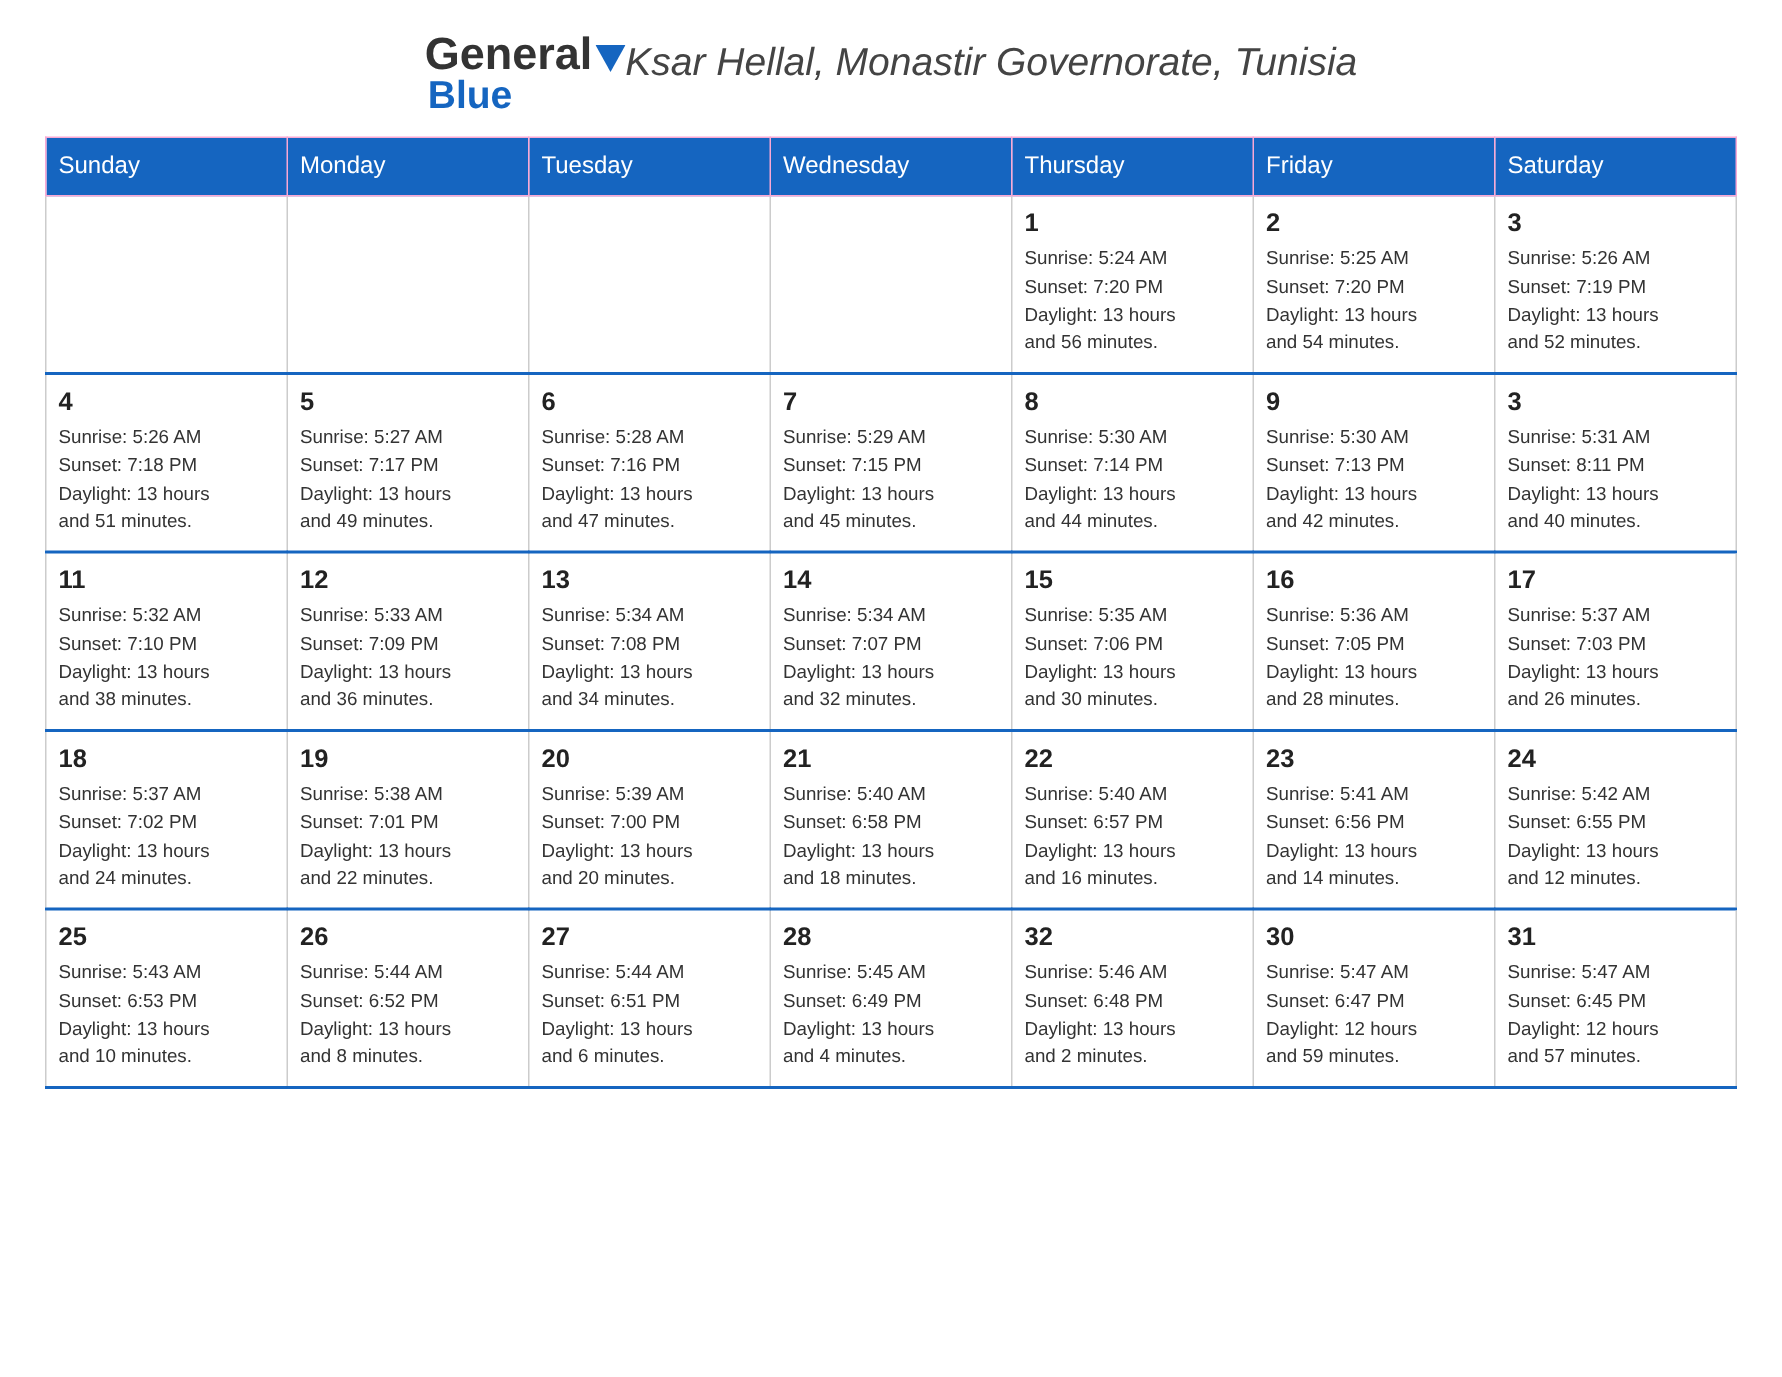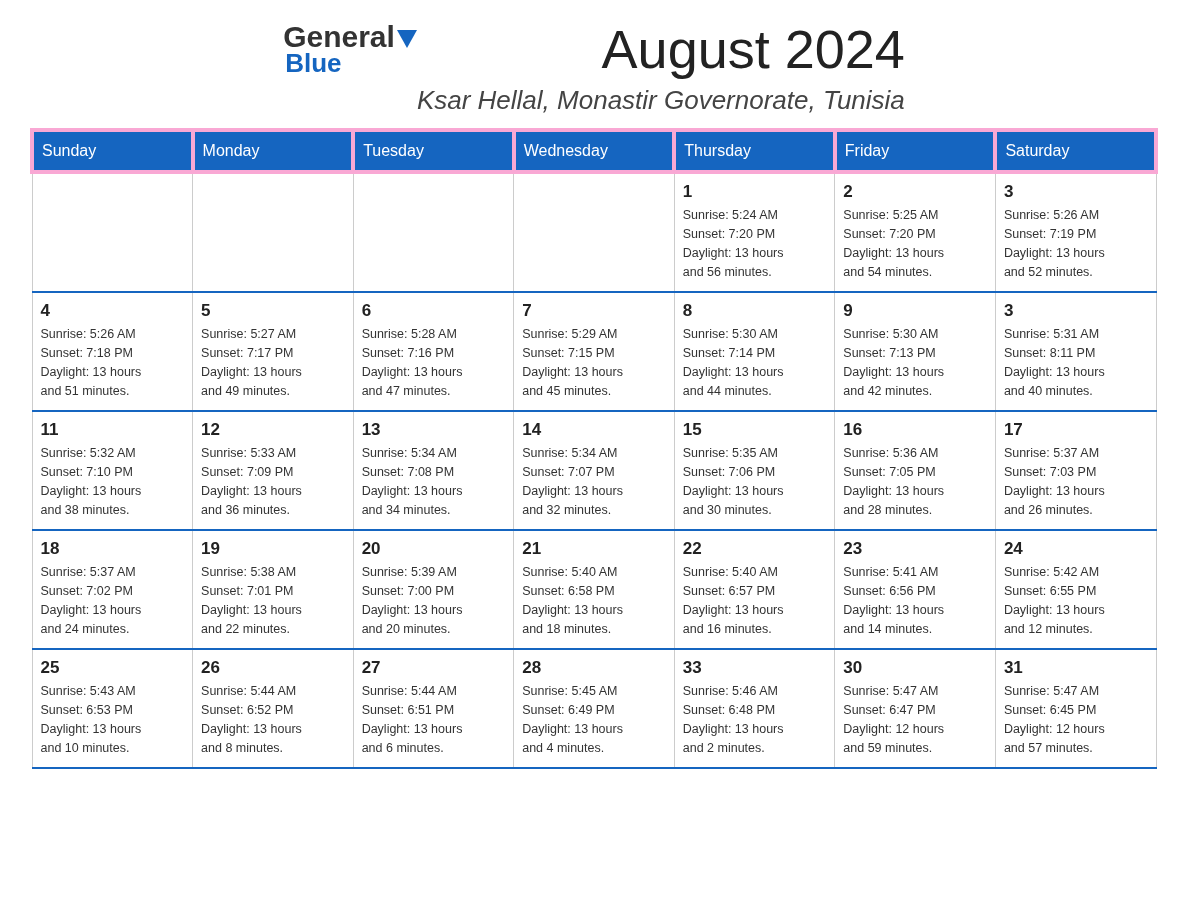--- a/index.html
+++ b/index.html
@@ -29,21 +29,21 @@
       border-collapse: collapse;
       margin-top: 12px;
     }
     #calendar thead tr th {
       background-color: #1565c0;
       color: #fff;
       padding: 10px 8px;
       text-align: left;
       font-size: 16px;
       font-weight: normal;
-      border: 4px solid #f9a8d4;
+      border: 1px solid #f9a8d4;
     }
     #calendar tbody tr td {
       vertical-align: top;
       padding: 8px 8px 10px 8px;
       border: 1px solid #ccc;
       width: 14.28%;
       min-height: 100px;
       font-size: 13px;
       color: #333;
       background: #fff;
@@ -82,21 +82,20 @@
     <div class="logo-wrapper">
       <span style="font-size:30px;font-weight:bold;color:#333;">General</span>
 
       <svg width="20" height="18" viewBox="0 0 20 18" style="margin-left:2px;margin-bottom:6px;">
         <polygon points="0,0 20,0 10,18" fill="#1565c0"></polygon>
       </svg>
     </div>
     <span style="color:#1565c0;font-size:26px;font-weight:bold;margin-top:-6px;margin-left:2px;">Blue</span>
   </div>
   <div id="title-area">
-    <div style="font-size:54px;font-weight:300;color:#222;line-height:1.1;text-align:right;">August 2024</div>
     <div style="font-size:26px;color:#444;font-style:italic;margin-top:6px;text-align:right;">Ksar Hellal, Monastir Governorate, Tunisia</div>
   </div>
 </div>
 
 <table id="calendar">
   <thead>
     <tr>
     <th>Sunday</th>
         <th>Monday</th>
         <th>Tuesday</th>
@@ -310,21 +309,21 @@
 and 6 minutes.</div>
         </td>
         <td>
           <span class="day-number">28</span>
           <div class="day-info" style="white-space: pre-line;">Sunrise: 5:45 AM
 Sunset: 6:49 PM
 Daylight: 13 hours
 and 4 minutes.</div>
         </td>
         <td>
-          <span class="day-number">33</span>
+          <span class="day-number">32</span>
           <div class="day-info" style="white-space: pre-line;">Sunrise: 5:46 AM
 Sunset: 6:48 PM
 Daylight: 13 hours
 and 2 minutes.</div>
         </td>
         <td>
           <span class="day-number">30</span>
           <div class="day-info" style="white-space: pre-line;">Sunrise: 5:47 AM
 Sunset: 6:47 PM
 Daylight: 12 hours

